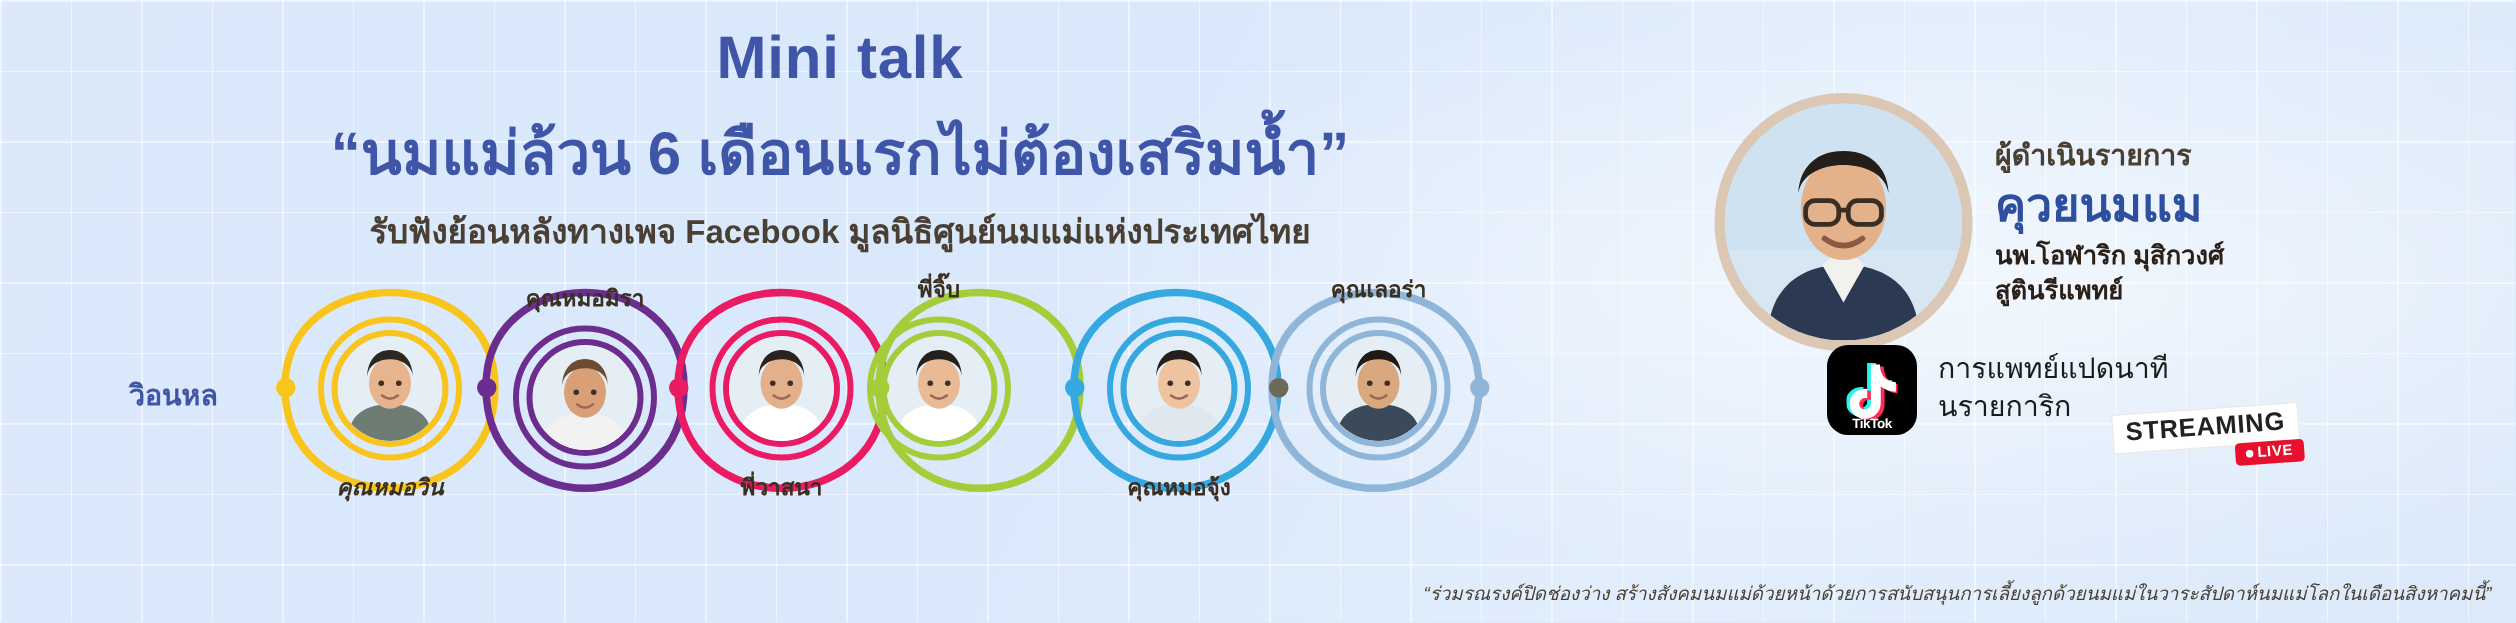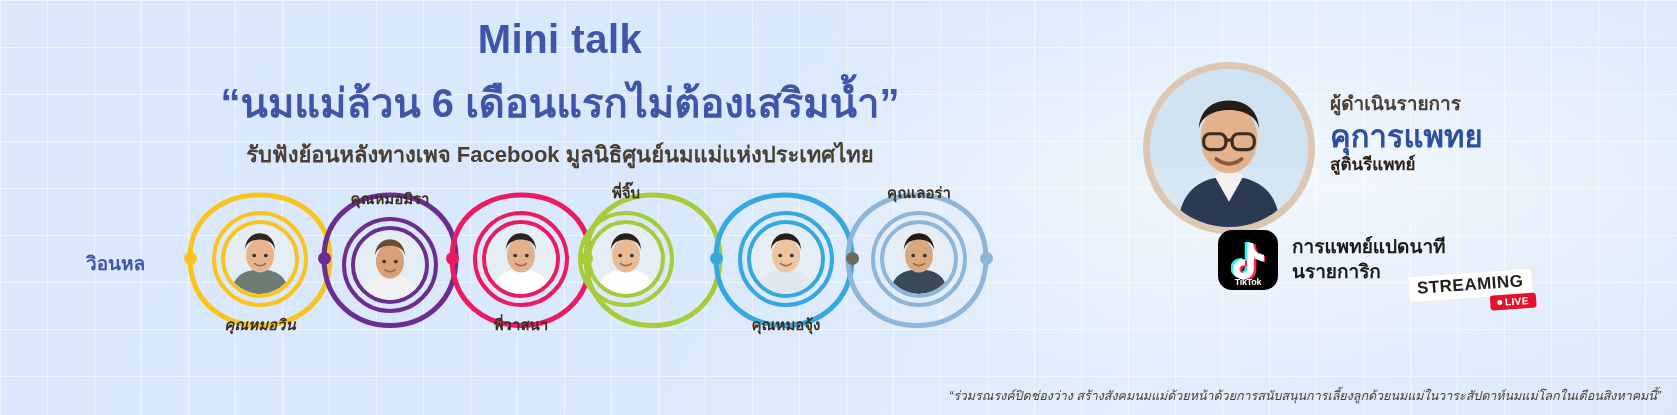--- a/index.html
+++ b/index.html
@@ -78,21 +78,21 @@
   .tt-row{position:absolute;left:1218px;top:230px;display:flex;align-items:center;gap:14px;z-index:6;}
   .tt-logo{
     width:60px;height:60px;border-radius:14px;background:#010101;position:relative;
     display:flex;align-items:center;justify-content:center;flex-direction:column;
   }
   .tt-logo .note{position:relative;width:34px;height:34px;margin-top:-2px;}
   .tt-word{
     position:absolute;bottom:3px;left:0;right:0;text-align:center;
     font-size:9px;font-weight:bold;color:#fff;letter-spacing:-.3px;
   }
-  .tt-text{font-size:19px;font-weight:bold;color:#1b1b1b;line-height:1.3;}
+  .tt-text{font-size:19px;font-weight:normal;color:#1b1b1b;line-height:1.3;}
 
   .stream-badge{
     position:absolute;left:1408px;top:272px;z-index:7;
     transform:rotate(-4deg);
   }
   .stream-word{
     background:#fff;color:#222;font-size:17px;font-weight:bold;letter-spacing:.5px;
     padding:2px 8px 3px;border:1px solid #e9e9e9;
   }
   .live-pill{
@@ -264,21 +264,22 @@
       <path d="M31 38 C33 22 67 22 69 38 C69 30 64 20 50 20 C36 20 31 30 31 38 Z" fill="#241e1a"></path>
       <rect x="34" y="41" width="14" height="10" rx="4" fill="none" stroke="#3a2d24" stroke-width="2"></rect>
       <rect x="52" y="41" width="14" height="10" rx="4" fill="none" stroke="#3a2d24" stroke-width="2"></rect>
       <line x1="48" y1="45" x2="52" y2="45" stroke="#3a2d24" stroke-width="2"></line>
       <path d="M42 57 Q50 63 58 57" stroke="#8a5a44" stroke-width="2.4" fill="none" stroke-linecap="round"></path>
     </svg>
   </div>
 
   <div class="host-text">
     <div class="host-role">ผู้ดำเนินรายการ</div>
-    <div class="host-name">คุการแพทย</div>
+    <div class="host-name">คุวยนมแม</div>
+    <div class="host-sub">นพ.โอฬาริก มุสิกวงศ์</div>
     <div class="host-sub" style="margin-top:0">สูตินรีแพทย์</div>
   </div>
 
   <div class="tt-row">
     <div class="tt-logo">
       <div class="note">
         <svg viewBox="0 0 32 36">
           <path d="M21 1 C21 8 25 12 31 12 L31 18 C27 18 24 16.6 21.5 14.6 L21.5 25 C21.5 31 17 35 11.6 35 C6.2 35 2 31 2 25.6 C2 20.4 6.2 16.2 11.6 16.2 L13 16.3 L13 22 L11.6 21.9 C9.6 21.9 8 23.6 8 25.6 C8 27.6 9.6 29.2 11.6 29.2 C13.6 29.2 15.3 27.6 15.3 25.6 L15.3 1 Z" fill="#25F4EE" transform="translate(-2.4,-1.2)"></path>
           <path d="M21 1 C21 8 25 12 31 12 L31 18 C27 18 24 16.6 21.5 14.6 L21.5 25 C21.5 31 17 35 11.6 35 C6.2 35 2 31 2 25.6 C2 20.4 6.2 16.2 11.6 16.2 L13 16.3 L13 22 L11.6 21.9 C9.6 21.9 8 23.6 8 25.6 C8 27.6 9.6 29.2 11.6 29.2 C13.6 29.2 15.3 27.6 15.3 25.6 L15.3 1 Z" fill="#FE2C55" transform="translate(2.4,1.2)"></path>
           <path d="M21 1 C21 8 25 12 31 12 L31 18 C27 18 24 16.6 21.5 14.6 L21.5 25 C21.5 31 17 35 11.6 35 C6.2 35 2 31 2 25.6 C2 20.4 6.2 16.2 11.6 16.2 L13 16.3 L13 22 L11.6 21.9 C9.6 21.9 8 23.6 8 25.6 C8 27.6 9.6 29.2 11.6 29.2 C13.6 29.2 15.3 27.6 15.3 25.6 L15.3 1 Z" fill="#ffffff"></path>

